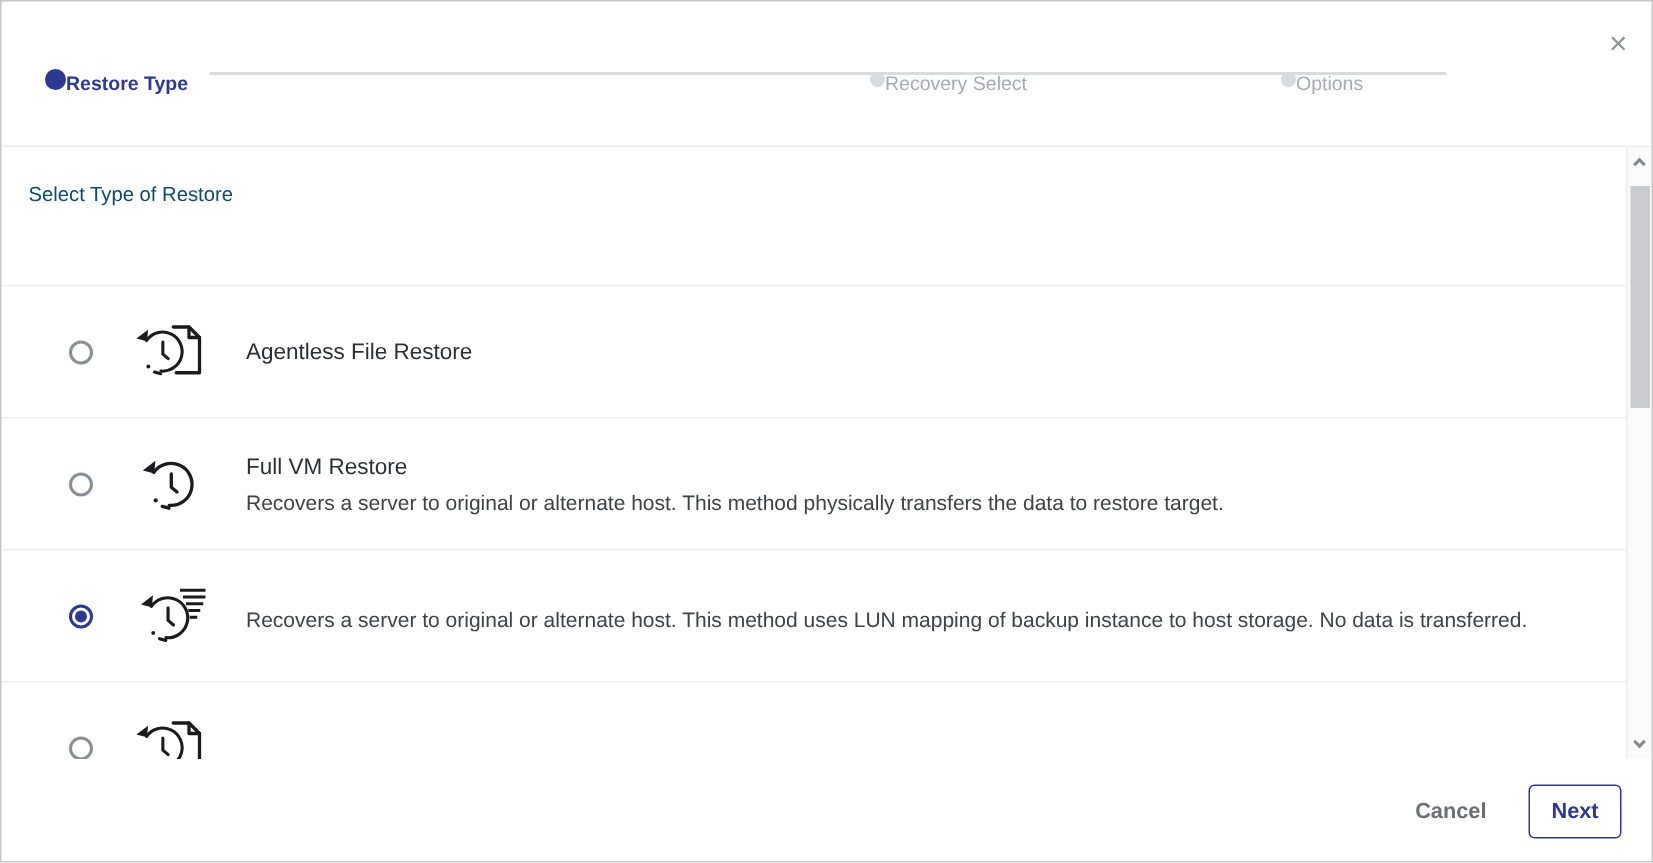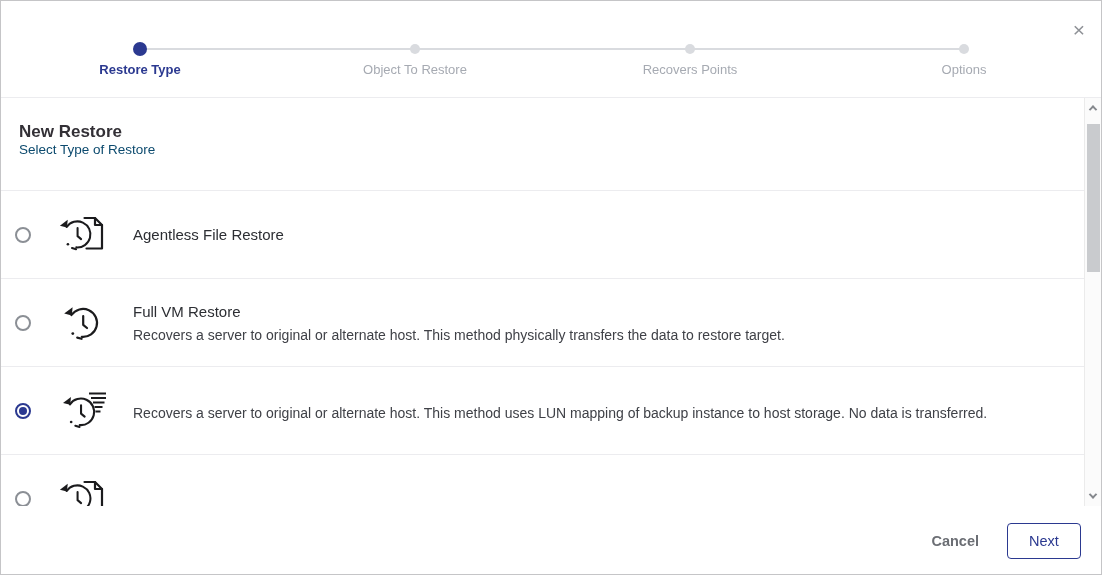--- a/index.html
+++ b/index.html
@@ -16,40 +16,40 @@
   }
   *{margin:0;padding:0;box-sizing:border-box;}
   html,body{background:#e9e9e9;font-family:"Liberation Sans",sans-serif;}
   .dialog{
     position:relative;width:1102px;height:575px;background:#fff;
     border:1px solid var(--dialog-border);overflow:hidden;
   }
   
   .stepper{position:relative;height:97px;border-bottom:1px solid var(--divider);}
   .step-track{position:absolute;left:139px;width:824px;top:47px;height:2px;background:var(--track);}
-  .step{position:absolute;top:41px;width:220px;display:flex;flex-direction:column;align-items:center;}
+  .step{position:absolute;top:41px;width:220px;display:flex;flex-direction:row;align-items:center;}
   .step .dot-box{height:14px;display:flex;align-items:center;justify-content:center;}
   .step-dot{width:10px;height:10px;border-radius:50%;background:var(--track);}
   .step--active .step-dot{width:14px;height:14px;background:var(--accent);}
   .step-label{margin-top:6px;font-size:13px;color:var(--step-inactive);white-space:nowrap;}
   .step--active .step-label{color:var(--accent);font-weight:700;}
   .step-0{left:29px;}  .step-1{left:304px;}  .step-2{left:579px;}  .step-3{left:853px;}
   .close-btn{
     position:absolute;top:18px;right:16px;font-size:21px;line-height:21px;
     color:#8e9196;cursor:pointer;font-weight:400;background:none;border:none;
     font-family:"Liberation Sans",sans-serif;
   }
   
   .body{position:relative;height:408px;overflow:hidden;}
   .content{margin-right:17px;}
   .page-header{height:93px;padding:24px 18px 0;border-bottom:1px solid var(--divider);}
   .page-title{font-size:17px;font-weight:700;color:#333036;line-height:20px;}
   .page-subtitle{margin-top:0;font-size:13.5px;color:#0c4a6e;line-height:16px;}
   .option-row{
-    display:flex;align-items:center;height:88px;padding-left:14px;
+    display:flex;align-items:center;height:88px;padding-left:45px;
     border-bottom:1px solid var(--divider);background:#fff;cursor:pointer;
   }
   .radio{
     width:16px;height:16px;border-radius:50%;border:2px solid #8b8f95;
     background:#fff;flex:0 0 auto;margin-right:28px;position:relative;
   }
   .radio.selected{border-color:var(--accent);}
   .radio.selected::after{
     content:"";position:absolute;left:2px;top:2px;width:8px;height:8px;
     border-radius:50%;background:var(--accent);
@@ -71,67 +71,60 @@
   .chev.up{transform:rotate(-45deg) translate(-1px,1px);}
   .chev.down{transform:rotate(135deg) translate(-1px,1px);}
   .scroll-thumb{position:absolute;left:2px;top:26px;width:13px;height:148px;background:var(--scroll-thumb);cursor:grab;}
   
   .footer{height:70px;display:flex;align-items:center;justify-content:flex-end;padding-right:20px;background:#fff;}
   .cancel-btn{
     background:none;border:none;font-family:"Liberation Sans",sans-serif;
     font-size:14.5px;font-weight:700;color:var(--cancel);margin-right:28px;cursor:pointer;
   }
   .next-btn{
-    width:74px;height:36px;background:#fff;border:1px solid var(--accent);
-    border-radius:4px;color:var(--accent);font-size:14.5px;font-weight:400;
+    width:62px;height:36px;background:#fff;border:1px solid var(--accent);
+    border-radius:4px;color:var(--accent);font-size:14.5px;font-weight:700;
     font-family:"Liberation Sans",sans-serif;cursor:pointer;
   }
   .icon-stroke{stroke:var(--icon);stroke-width:2.2;fill:none;stroke-linecap:round;stroke-linejoin:round;}
   .icon-fill{fill:var(--icon);stroke:none;}
 </style>
 </head>
 <body>
 
 <div class="dialog">
 
   <div class="stepper">
     <div class="step-track"></div>
 
     <div class="step step-0 step--active">
       <div class="dot-box">
           <span class="step-dot"></span>
         </div>
       <span class="step-label">Restore Type</span>
     </div>
-    <div class="step step-1 step--upcoming">
-      <div class="dot-box">
-          <span class="step-dot"></span>
-        </div>
-      <span class="step-label">Object To Restore</span>
-    </div>
     <div class="step step-2 step--upcoming">
       <div class="dot-box">
           <span class="step-dot"></span>
         </div>
-      <span class="step-label">Recovers Points</span>
+      <span class="step-label">Recovery Select</span>
     </div>
     <div class="step step-3 step--upcoming">
       <div class="dot-box">
           <span class="step-dot"></span>
         </div>
       <span class="step-label">Options</span>
     </div>
 
     <button class="close-btn">×</button>
   </div>
 
   <div class="body">
     <div class="content">
       <div class="page-header">
-        <div class="page-title">New Restore</div>
         <div class="page-subtitle">Select Type of Restore</div>
       </div>
 
       <div class="options-list">
 
         <div class="option-row">
           <span class="radio"></span>
           <span class="opt-icon">
             <svg width="48" height="44" viewBox="0 0 48 44">
               <path class="icon-stroke" d="M25.5 5 H36 L43 12 V35.5 H27.5"></path>

